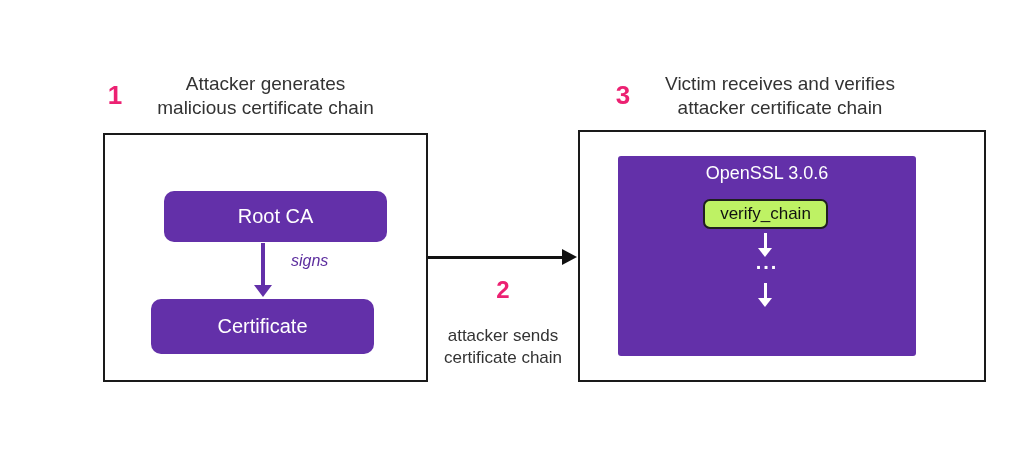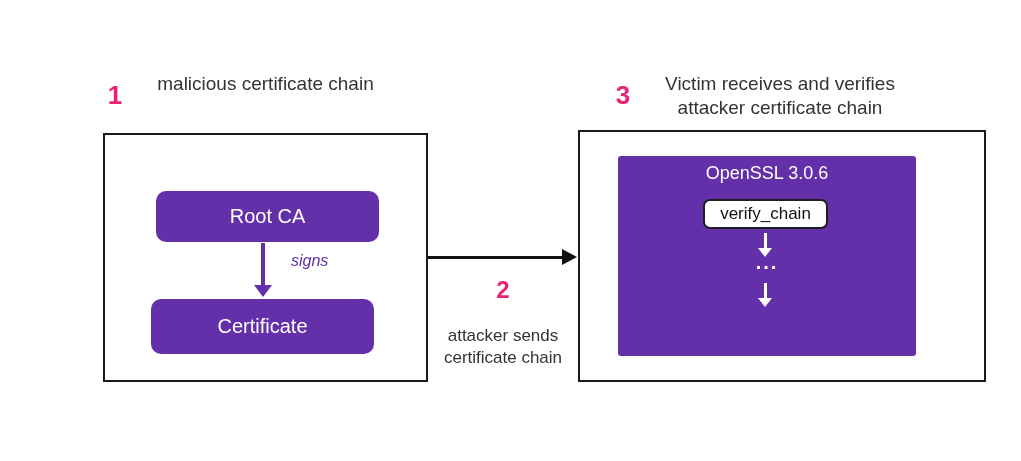--- a/index.html
+++ b/index.html
@@ -15,42 +15,42 @@
 
   .step-number{position:absolute;font-size:26px;font-weight:700;color:var(--pink);text-align:center;}
   .step-caption{position:absolute;font-size:19px;line-height:24px;color:var(--text);text-align:center;}
 
   .outer-box{position:absolute;border:2px solid #1a1a1a;background:#ffffff;}
   .left-box{left:103px;top:133px;width:325px;height:249px;}
   .right-box{left:578px;top:130px;width:408px;height:252px;}
 
   .purple-node{position:absolute;background:var(--purple);border-radius:10px;color:#ffffff;
     font-size:20px;display:flex;align-items:center;justify-content:center;}
-  .node-rootca{left:51px;top:56px;width:223px;height:51px;}
+  .node-rootca{left:59px;top:56px;width:223px;height:51px;}
   .node-cert{left:46px;top:164px;width:223px;height:55px;}
 
   .v-arrow-body{position:absolute;background:var(--purple);}
   .signs-body{left:156px;top:108px;width:4px;height:42px;}
   .signs-head{position:absolute;left:149px;top:150px;width:0;height:0;
     border-left:9px solid transparent;border-right:9px solid transparent;border-top:12px solid var(--purple);}
   .signs-label{position:absolute;left:186px;top:117px;width:70px;font-size:16px;font-style:italic;color:var(--signs);}
 
   .mid-arrow-body{position:absolute;left:428px;top:256px;width:136px;height:3px;background:var(--ink);}
   .mid-arrow-head{position:absolute;left:562px;top:249px;width:0;height:0;
     border-top:8px solid transparent;border-bottom:8px solid transparent;border-left:15px solid var(--ink);}
 
   .step2-block{position:absolute;left:423px;top:276px;width:160px;text-align:center;}
   .step2-num{font-size:24px;font-weight:700;color:var(--pink);}
   .step2-cap{font-size:17px;line-height:22px;color:var(--text);margin-top:21px;}
 
   .openssl-panel{position:absolute;left:38px;top:24px;width:298px;height:200px;
     background:var(--purple);border-radius:3px;}
   .panel-title{position:absolute;left:0;top:7px;width:100%;text-align:center;color:#ffffff;font-size:18px;}
 
-  .call-box{position:absolute;background:#ffffff;border:2px solid #1f1f1f;border-radius:7px;
+  .call-box{position:absolute;background:#bef264;border:2px solid #1f1f1f;border-radius:7px;
     color:#111111;font-size:17px;display:flex;align-items:center;justify-content:center;}
   .call-verify{left:85px;top:43px;width:125px;height:30px;}
   .call-ossl{left:37px;top:155px;width:222px;height:30px;}
 
   .w-arrow-body{position:absolute;left:146px;width:3px;background:#ffffff;}
   .w-arrow1-body{top:77px;height:15px;}
   .w-arrow1-head{position:absolute;left:140px;top:92px;width:0;height:0;
     border-left:7px solid transparent;border-right:7px solid transparent;border-top:9px solid #ffffff;}
   .w-arrow2-body{top:127px;height:15px;}
   .w-arrow2-head{position:absolute;left:140px;top:142px;width:0;height:0;
@@ -58,20 +58,21 @@
   .ellipsis{position:absolute;left:0;top:96px;width:100%;text-align:center;color:#ffffff;
     font-size:20px;font-weight:700;letter-spacing:2px;line-height:20px;}
 </style>
 </head>
 <body>
 
 <div class="canvas">
 
   <div class="step-number" style="left:100px;top:80px;width:30px;">1</div>
   <div class="step-caption" style="left:138px;top:72px;width:255px;">
+    <div>Attacker generates</div>
     <div>malicious certificate chain</div>
   </div>
 
   <div class="step-number" style="left:608px;top:80px;width:30px;">3</div>
   <div class="step-caption" style="left:645px;top:72px;width:270px;">
     <div>Victim receives and verifies</div>
     <div>attacker certificate chain</div>
   </div>
 
   <div class="outer-box left-box">

